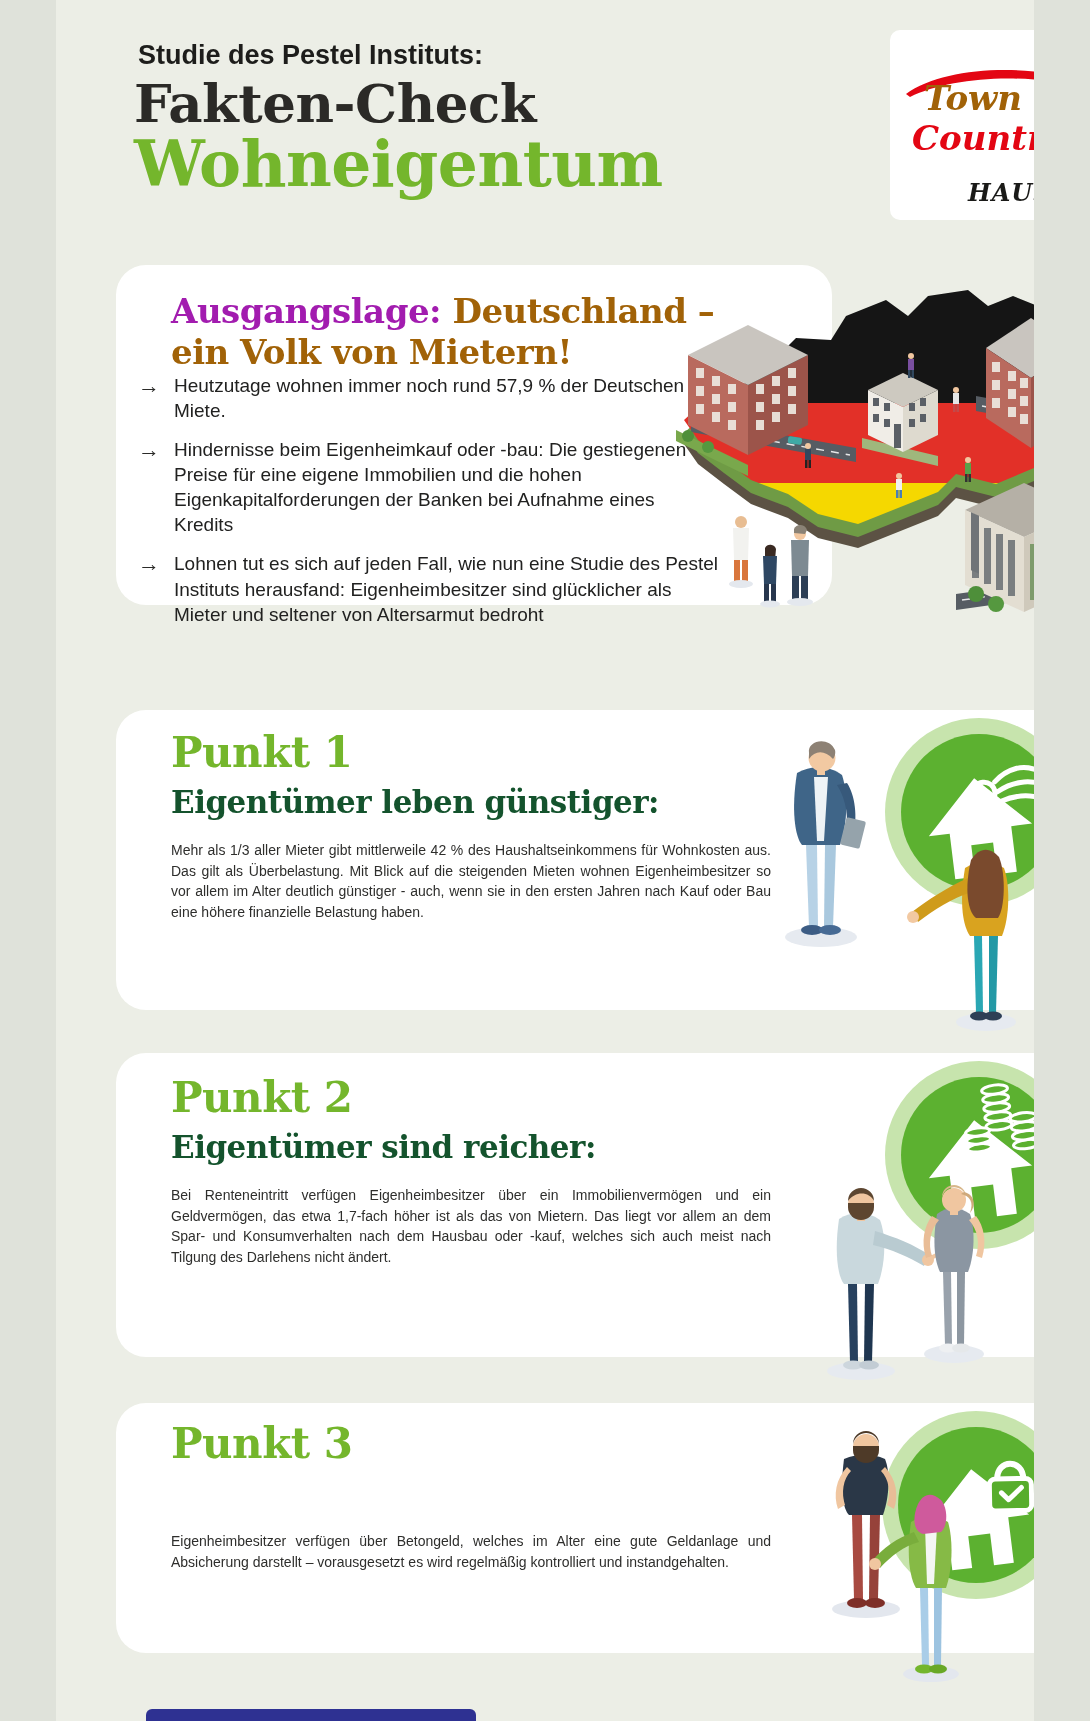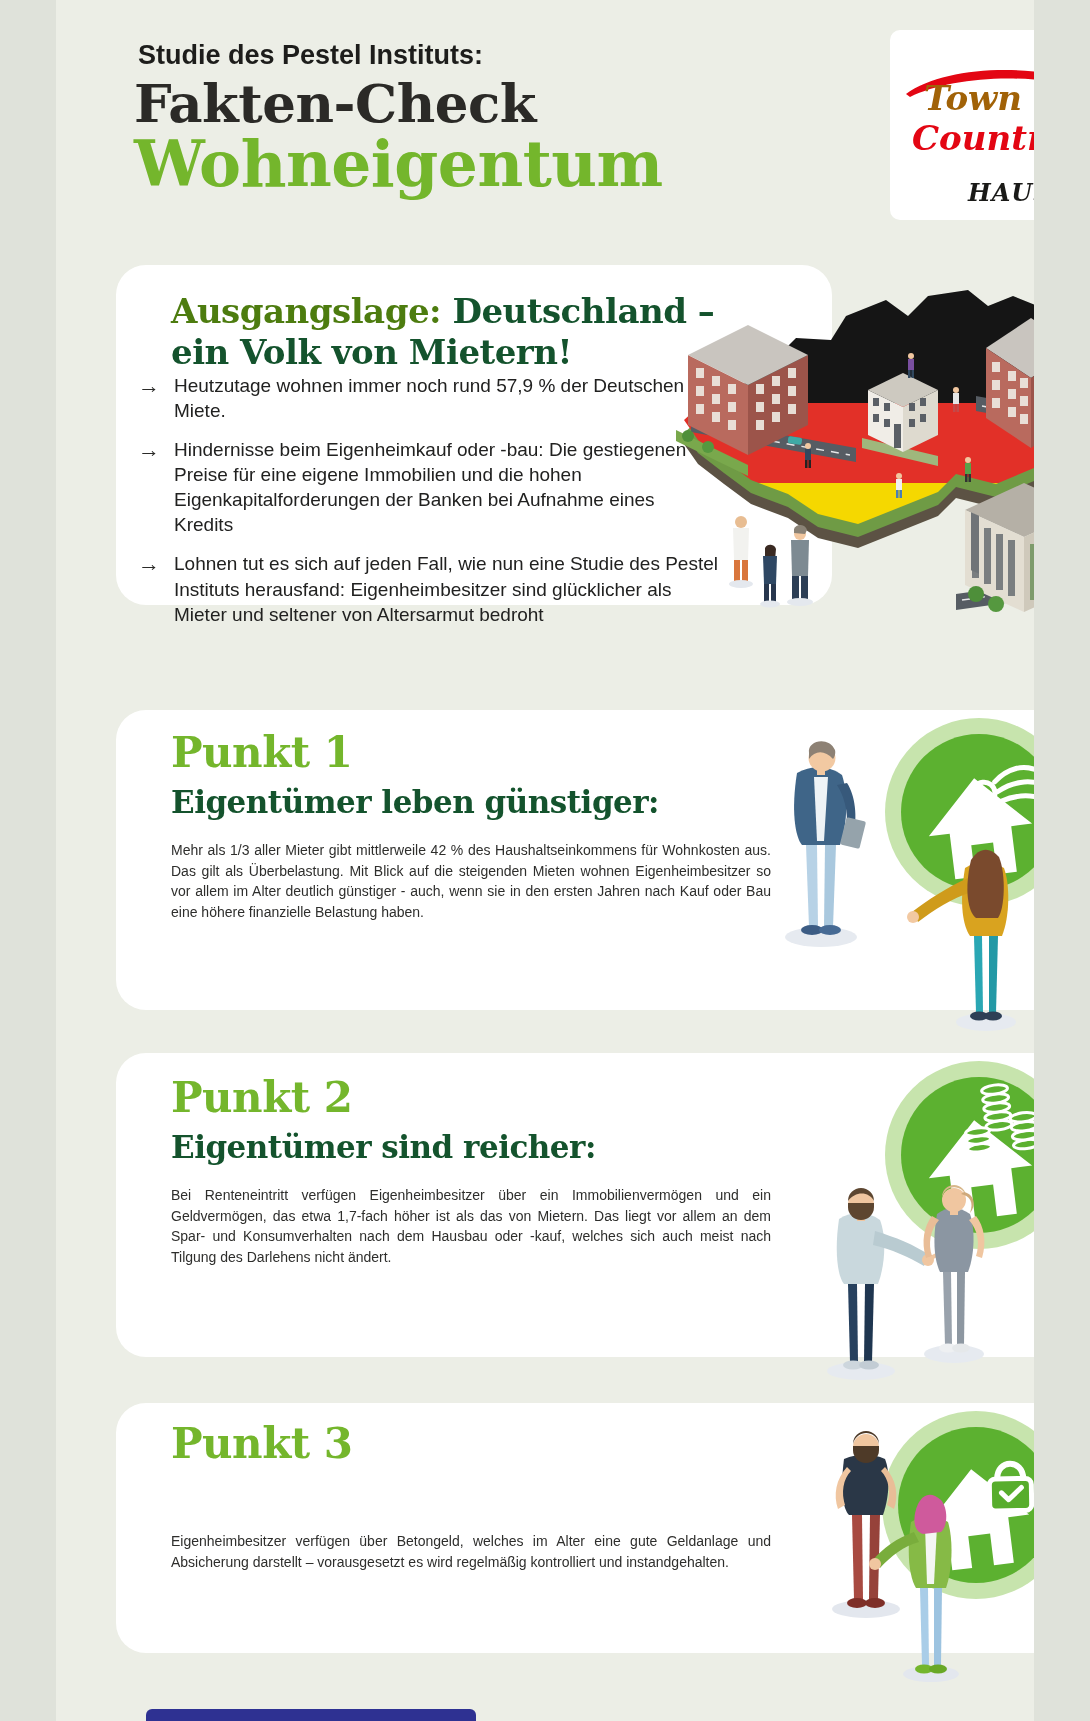--- a/index.html
+++ b/index.html
@@ -16,22 +16,22 @@
   .logo-l1{position:absolute;left:34px;top:48px;font-family:"DejaVu Serif",serif;font-style:italic;font-weight:bold;
            font-size:34px;color:#a16207;}
   .logo-l2{position:absolute;left:22px;top:88px;font-family:"DejaVu Serif",serif;font-style:italic;font-weight:bold;
            font-size:34px;color:#e30613;}
   .logo-l3{position:absolute;left:78px;top:148px;font-family:"DejaVu Serif",serif;font-style:italic;font-weight:900;
            font-size:24px;color:#1a1a18;letter-spacing:1px;}
   .logo-reg{position:absolute;left:176px;top:130px;font-size:11px;color:#1a1a18;}
   
   #card-intro{left:60px;top:265px;width:716px;height:340px;}
   .intro-head{position:absolute;left:55px;top:26px;width:600px;font-size:34px;line-height:1.22;}
-  .intro-head .gr{color:#4d7c0f;}
-  .intro-head .dk{color:#14532d;}
+  .intro-head .gr{color:#a21caf;}
+  .intro-head .dk{color:#a16207;}
   .bullets{position:absolute;left:22px;top:108px;width:600px;}
   .bullet{display:flex;margin-bottom:14px;}
   .bullet .arr{width:36px;flex:0 0 36px;font-size:22px;color:#2a2a28;line-height:1.2;}
   .bullet .txt{width:545px;font-size:19px;line-height:1.32;color:#212120;}
   
   .sec-kicker{position:absolute;left:55px;font-size:42px;color:#74b62c;}
   .sec-head{position:absolute;left:55px;font-size:31px;color:#14532d;}
   .sec-body{position:absolute;left:55px;width:600px;font-size:14px;line-height:1.47;color:#2e2e2c;text-align:justify;}
   #card-p1{left:60px;top:710px;width:970px;height:300px;padding-left:28px;}
   #card-p2{left:60px;top:1053px;width:970px;height:304px;}

